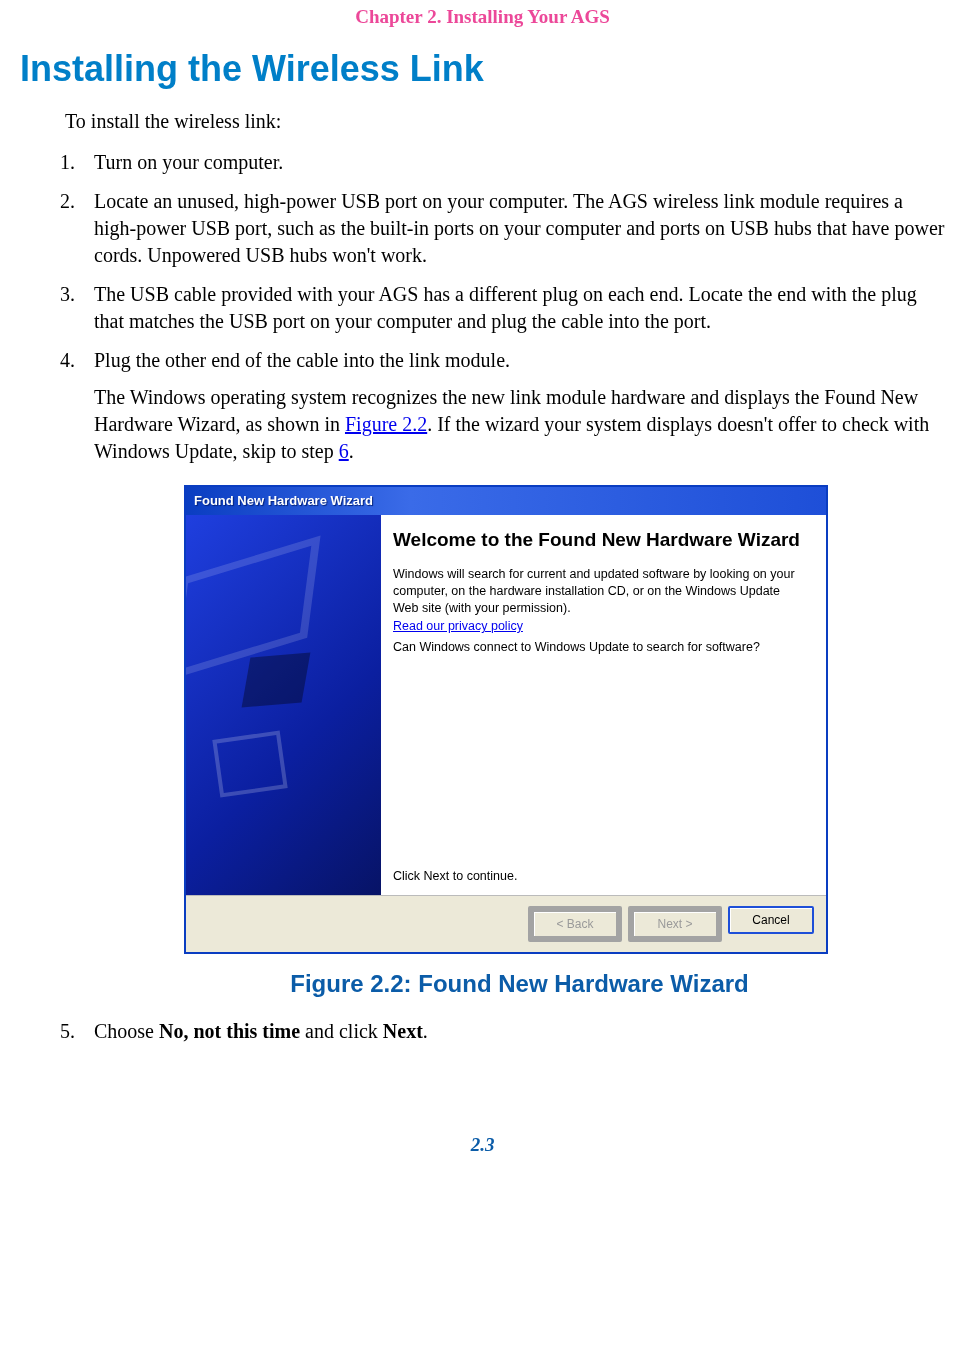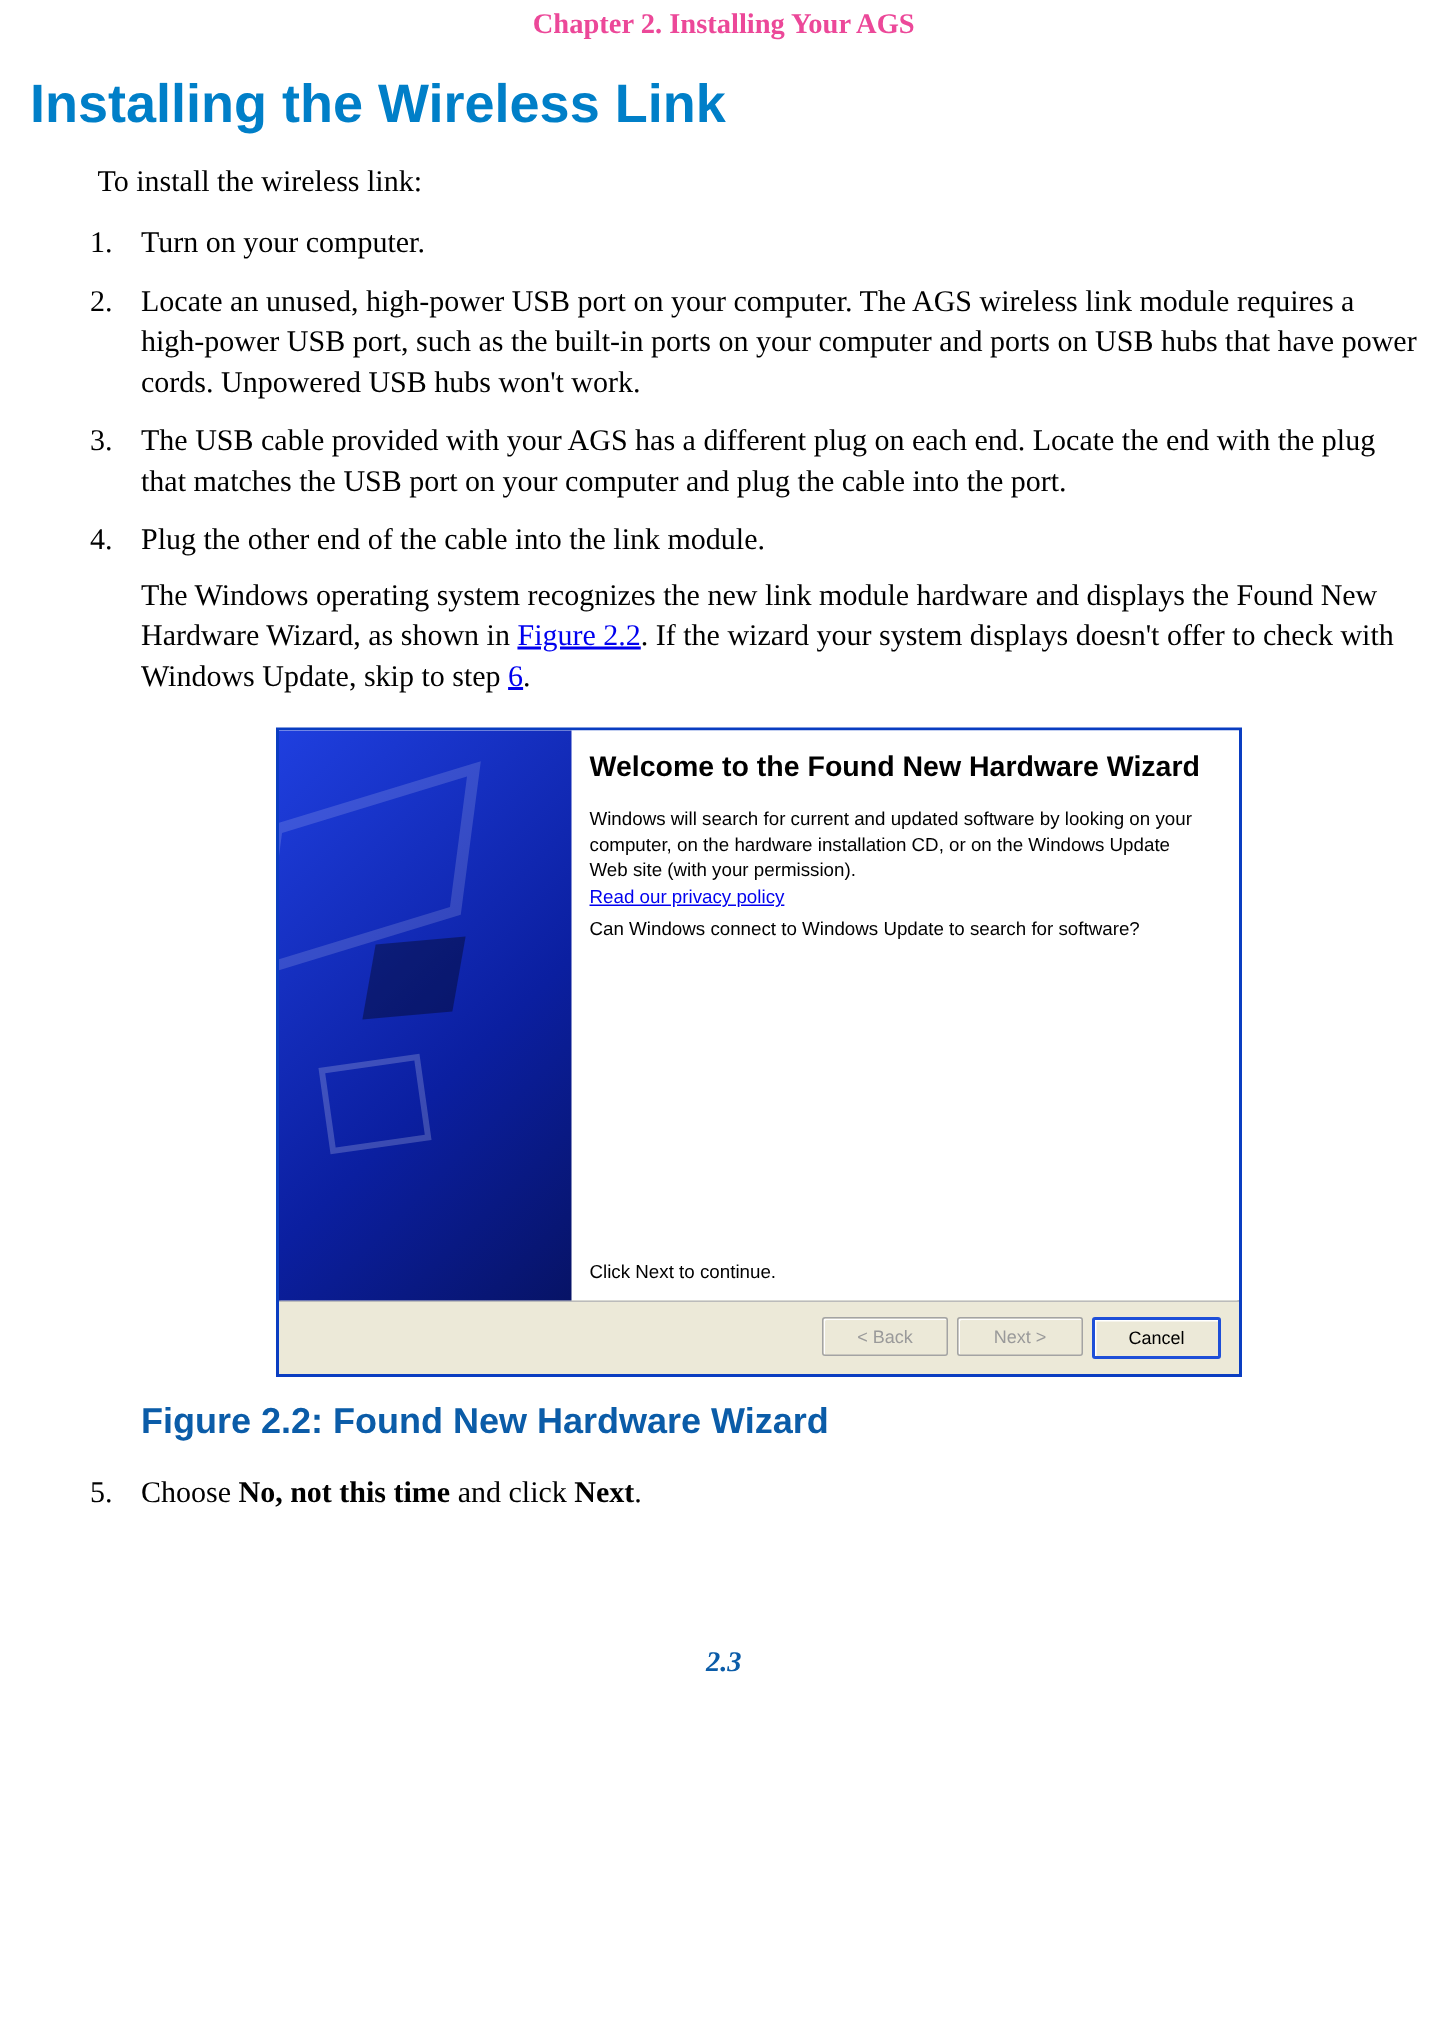--- a/index.html
+++ b/index.html
@@ -130,29 +130,30 @@
     display:flex;
     justify-content:flex-end;
     gap:6px;
   }
   .wbtn {
     font-family: Tahoma, Arial, sans-serif;
     font-size: 12px;
     min-width: 82px;
     height: 24px;
     background: #ECE9D8;
-    border: 1px solid #a3a3a3;
+    border: 6px solid #a3a3a3;
     border-radius: 2px;
     display:flex; align-items:center; justify-content:center;
     box-shadow: inset 1px 1px 0 #fff;
   }
   .wbtn.disabled { color: #9a9a9a; }
   .wbtn.primary { border: 2px solid #1E4FD8; }
 
   .figure-caption {
+    text-align: center;
     color: #0B5CA8;
     font-family: Arial, Helvetica, sans-serif;
     font-weight: bold;
     font-size: 24px;
     margin: 12px 0 18px 0;
   }
   .page-number {
     text-align: center;
     color: #0B5CA8;
     font-family: Georgia, serif;
@@ -178,20 +179,23 @@
     <li><span>Locate an unused, high-power USB port on your computer. The AGS wireless link module requires a high-power USB port, such as the built-in ports on your computer and ports on USB hubs that have power cords. Unpowered USB hubs won't work.</span></li>
     <li><span>The USB cable provided with your AGS has a different plug on each end. Locate the end with the plug that matches the USB port on your computer and plug the cable into the port.</span></li>
     <li>
       <span>Plug the other end of the cable into the link module.</span>
       <div class="subpara">
         <span>The Windows operating system recognizes the new link module hardware and displays the Found New Hardware Wizard, as shown in </span><a href="#" class="doc-link">Figure 2.2</a><span>. If the wizard your system displays doesn't offer to check with Windows Update, skip to step </span><a href="#" class="doc-link">6</a><span>.</span>
       </div>
 
       
       <div class="wizard-wrap">
+        <div class="wizard-titlebar">
+          <span>Found New Hardware Wizard</span>
+        </div>
         <div class="wizard-body">
           <div class="wizard-side">
             <div class="shape1"></div>
               <div class="shape2"></div>
               <div class="shape3"></div>
           </div>
           <div class="wizard-main">
             <div class="wizard-heading">Welcome to the Found New Hardware Wizard</div>
             <div class="wizard-desc">Windows will search for current and updated software by looking on your computer, on the hardware installation CD, or on the Windows Update Web site (with your permission).</div>
             <a href="#" class="wizard-link">Read our privacy policy</a>

